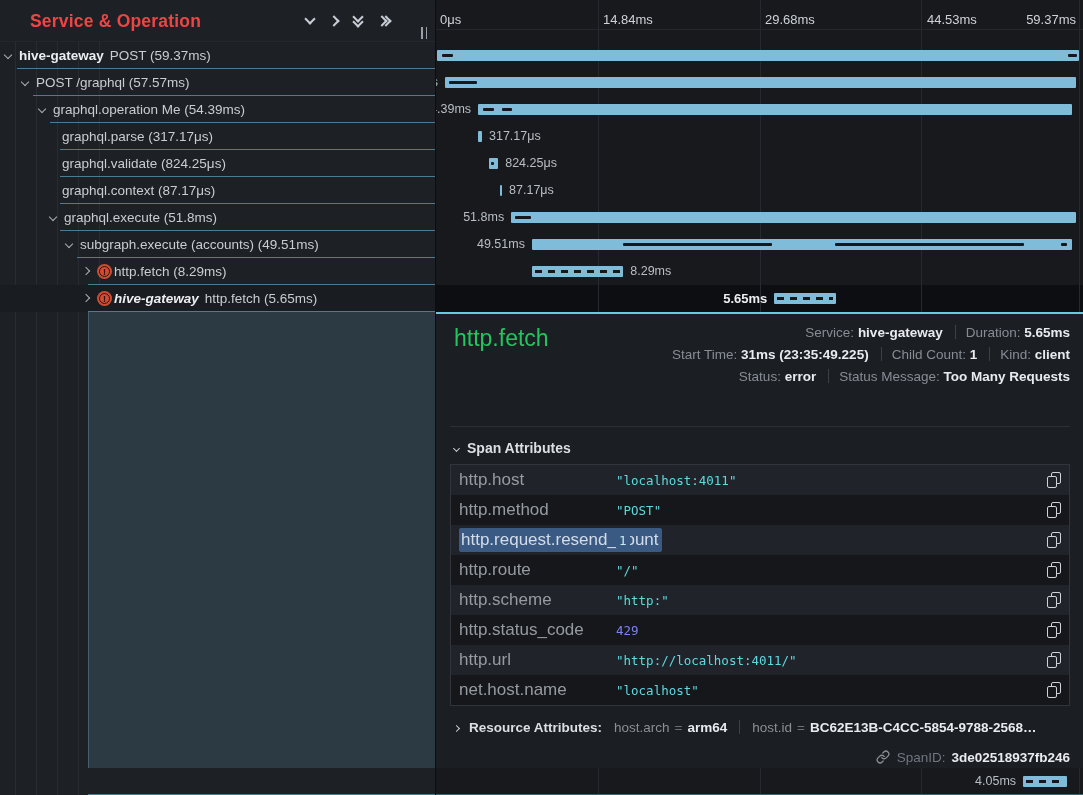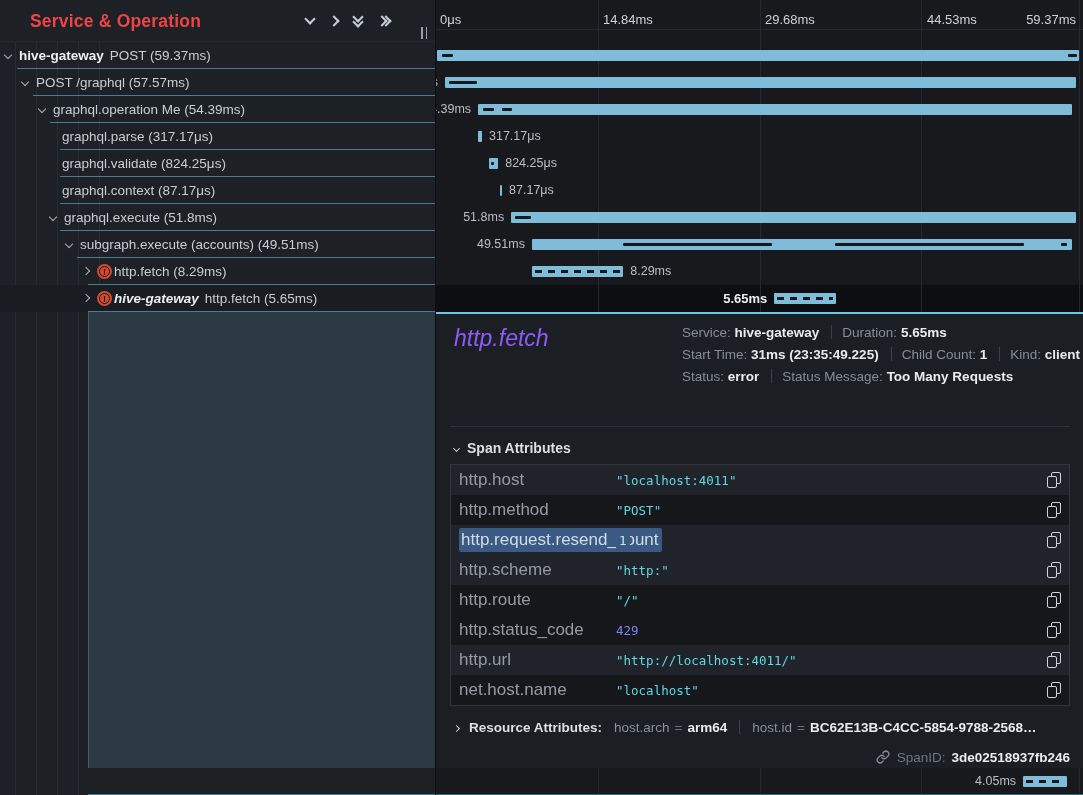--- a/index.html
+++ b/index.html
@@ -55,22 +55,22 @@
   .dash { position:absolute; top:12px; height:3px; background:#16181c; border-radius:1px; z-index:5; }
   .blabel { position:absolute; top:0; line-height:27px; font-size:12.5px; color:#b9bec5; white-space:nowrap; z-index:4; }
   .blabel.l { text-align:right; padding-right:7px; }
   .blabel.r { padding-left:7px; }
   .blabel.bold { font-weight:700; color:#eceef0; font-size:13px; }
   #tl-footer { position:absolute; left:0; top:768px; width:648px; height:27px; z-index:3; }
   .bottom-line { position:absolute; left:88px; right:0; bottom:0; height:1.5px; background:#4a7c92; z-index:6; }
   .bottom-line-r { position:absolute; left:0; right:0; bottom:0; height:1.5px; background:#3d6activ577; background:#3d6577; z-index:6; }
   
   .detail { position:absolute; left:0; top:312px; width:648px; height:456px; background:#1b1e23; border-top:2px solid #69c8e3; z-index:6; }
-  .detail-title { position:absolute; left:18px; top:11px; font-size:23px; color:#8b5cf6;font-style:italic; }
-  .meta { position:absolute; right:4px; top:8px; }
+  .detail-title { position:absolute; left:18px; top:11px; font-size:23px; color:#22c55e; }
+  .meta { position:absolute; right:14px; top:8px; text-align:right; }
   .mline { line-height:22px; font-size:13.5px; white-space:nowrap; }
   .mk { color:#878d95; }
   .mv { color:#e9ebee; font-weight:700; }
   .msep { display:inline-block; width:1px; height:14px; background:#3c4147; margin:0 10px -2px 12px; }
   .divider { position:absolute; left:14px; right:14px; top:112px; height:1px; background:#2c3036; }
   .sa-header { position:absolute; left:18px; top:126px; font-size:14px; font-weight:700; color:#dcdfe3; }
   .sa-chev { display:inline-block; width:5px; height:5px; border-right:1.5px solid #c6cad0; border-bottom:1.5px solid #c6cad0; transform:rotate(45deg); margin:0 8px 2px 0; }
   .attr-table { position:absolute; left:14px; right:14px; top:150px; border:1px solid #31353b; }
   .arow { height:30px; display:flex; align-items:center; padding:0 8px; background:#20242a; }
   .arow.alt { background:#15171b; }
@@ -272,28 +272,28 @@
           <div class="arow alt">
             <span class="akey"><span>http.method</span></span>
             <span class="aval"><span>"POST"</span></span>
             <span class="copy-btn"></span>
           </div>
           <div class="arow">
             <span class="akey"><span class="hl">http.request.resend_count</span></span>
             <span class="aval"><span class="hl">1</span></span>
             <span class="copy-btn"></span>
           </div>
+          <div class="arow alt">
+            <span class="akey"><span>http.route</span></span>
+            <span class="aval"><span>"/"</span></span>
+            <span class="copy-btn"></span>
+          </div>
           <div class="arow">
             <span class="akey"><span>http.scheme</span></span>
             <span class="aval"><span>"http:"</span></span>
-            <span class="copy-btn"></span>
-          </div>
-          <div class="arow alt">
-            <span class="akey"><span>http.route</span></span>
-            <span class="aval"><span>"/"</span></span>
             <span class="copy-btn"></span>
           </div>
           <div class="arow alt">
             <span class="akey"><span>http.status_code</span></span>
             <span class="aval num"><span>429</span></span>
             <span class="copy-btn"></span>
           </div>
           <div class="arow">
             <span class="akey"><span>http.url</span></span>
             <span class="aval"><span>"http://localhost:4011/"</span></span>

